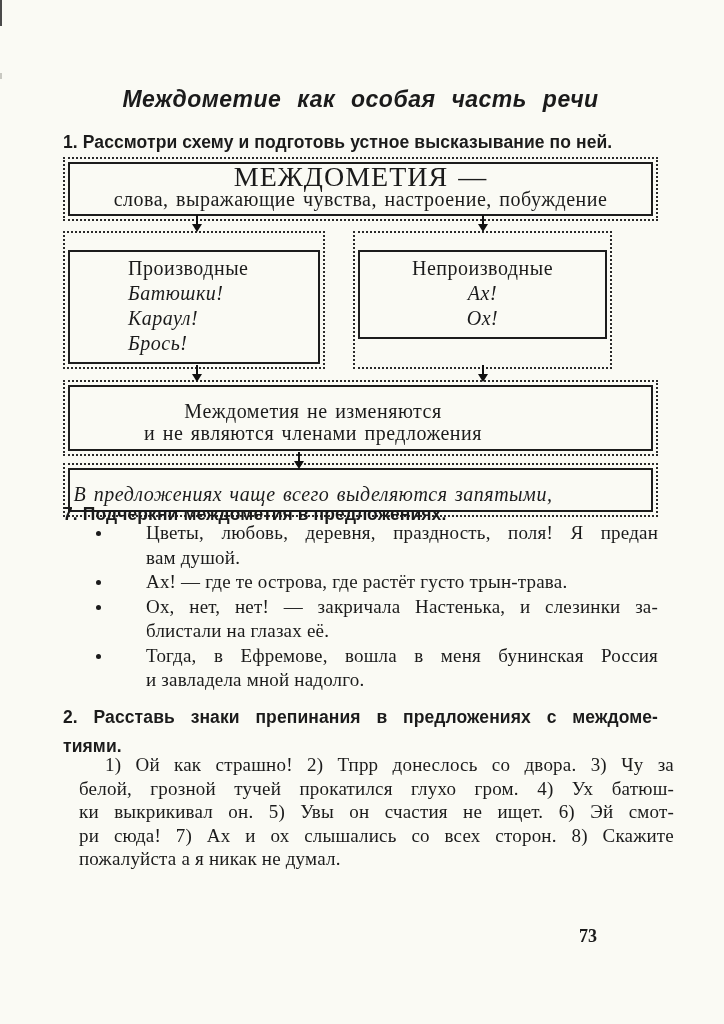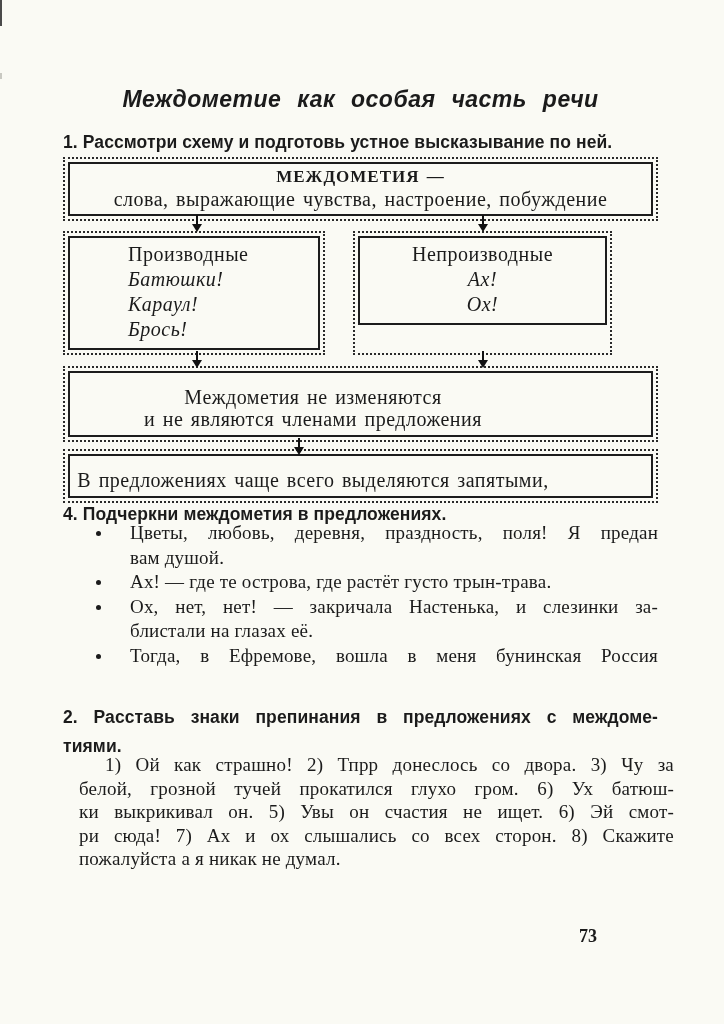--- a/index.html
+++ b/index.html
@@ -33,46 +33,46 @@
   .ex2-heading{top:500px;}
   .ex3-heading{top:703px;}
 
   
   .diagram{position:absolute;left:63px;top:157px;width:595px;}
   .dbox{border:2px dotted #2a2a2a;padding:3px;background:transparent;box-sizing:border-box;}
   .dbox-inner{border:2px solid #1c1c1c;box-sizing:border-box;}
   .boxtext{font-size:20px;line-height:22px;letter-spacing:.5px;word-spacing:2px;}
 
   .top-box .dbox-inner{padding:2px 4px 4px;text-align:center;}
-  .top-box .box-title{font-weight:bold;font-size:17px;letter-spacing:1px;}
+  .top-box .box-title{font-weight:normal;font-size:28px;letter-spacing:1px;}
 
   .row2{display:flex;margin-top:10px;}
   .left-box{width:262px;margin-right:28px;}
   .right-box{width:259px;}
-  .row2 .dbox-inner{padding:4px 8px 6px;}
+  .row2 .dbox-inner{padding:4px 8px 6px;margin-top:14px;}
   .row2 .boxtext{line-height:25px;}
   .left-box .dbox-inner{padding-left:58px;}
   .right-box .dbox-inner{text-align:center;}
   .examples{font-style:italic;}
 
   .rule-box,.punct-box{margin-top:11px;}
   .rule-box .dbox-inner,.punct-box .dbox-inner{padding:13px 95px 5px 0;}
-  .punct-box{margin-top:7px;}
+  .punct-box{margin-top:7px;font-style:italic;}
   .center .ln{text-align:center;}
 
   .spacer{position:relative;height:0;}
   .arrow{position:absolute;width:10px;z-index:3;}
   .arrow-shaft{width:2px;height:9px;background:#111;margin:0 auto;}
   .arrow-head{width:0;height:0;border-left:5px solid transparent;border-right:5px solid transparent;border-top:8px solid #111;}
   .sp1 .arrow{top:-6px;}
   .sp3 .arrow{top:-4px;}
 
   
   .ex2-list{position:absolute;left:63px;top:521px;width:595px;font-size:19px;line-height:24.5px;letter-spacing:.2px;}
-  .li{display:flex;}
+  .li{display:flex;gap:16px;}
   .li-marker{width:67px;flex:0 0 67px;}
   .li-dot{display:block;width:5px;height:5px;border-radius:50%;background:#1b1b1b;margin:10px 0 0 33px;}
   .li-text{flex:1;}
 
   .just .ln:not(.ln-last){text-align:justify;text-align-last:justify;}
 
   
   .ex3-heading .ln{line-height:28.5px;}
   .ex3-para{position:absolute;left:79px;top:753px;width:595px;font-size:19px;line-height:23.5px;letter-spacing:.2px;}
   .indent-first .ln:first-child{text-indent:26px;}
@@ -162,21 +162,21 @@
     </div>
 
     <div class="dbox punct-box">
       <div class="dbox-inner boxtext center">
           <div class="ln">В предложениях чаще всего выделяются запятыми,</div>
         </div>
     </div>
 
   </div>
 
-  <div class="ex-heading ex2-heading">4. Подчеркни междометия в предложениях.</div>
+  <div class="ex-heading ex2-heading">7. Подчеркни междометия в предложениях.</div>
 
   <div class="ex2-list">
     <div class="li">
       <span class="li-marker">
           <span class="li-dot"></span>
         </span>
       <div class="li-text just">
           <div class="ln">Цветы, любовь, деревня, праздность, поля! Я предан</div>
           <div class="ln ln-last">вам душой.</div>
         </div>
@@ -197,32 +197,33 @@
           <div class="ln">Ох, нет, нет! — закричала Настенька, и слезинки за-</div>
           <div class="ln ln-last">блистали на глазах её.</div>
         </div>
     </div>
     <div class="li">
       <span class="li-marker">
           <span class="li-dot"></span>
         </span>
       <div class="li-text just">
           <div class="ln">Тогда, в Ефремове, вошла в меня бунинская Россия</div>
+          <div class="ln ln-last">и завладела мной надолго.</div>
         </div>
     </div>
   </div>
 
   <div class="ex-heading ex3-heading just">
       <div class="ln">2. Расставь знаки препинания в предложениях с междоме-</div>
       <div class="ln ln-last">тиями.</div>
     </div>
 
   <div class="ex3-para just indent-first">
       <div class="ln">1) Ой как страшно!  2) Тпрр донеслось со двора.  3) Чу за</div>
-      <div class="ln">белой, грозной тучей прокатился глухо гром.  6) Ух батюш-</div>
+      <div class="ln">белой, грозной тучей прокатился глухо гром.  4) Ух батюш-</div>
       <div class="ln">ки выкрикивал он.  5) Увы он счастия не ищет.  6) Эй смот-</div>
       <div class="ln">ри сюда!  7) Ах и ох слышались со всех сторон.  8) Скажите</div>
       <div class="ln ln-last">пожалуйста а я никак не думал.</div>
     </div>
 
   <div class="page-number">73</div>
 
 </div>
 
 </body></html>

